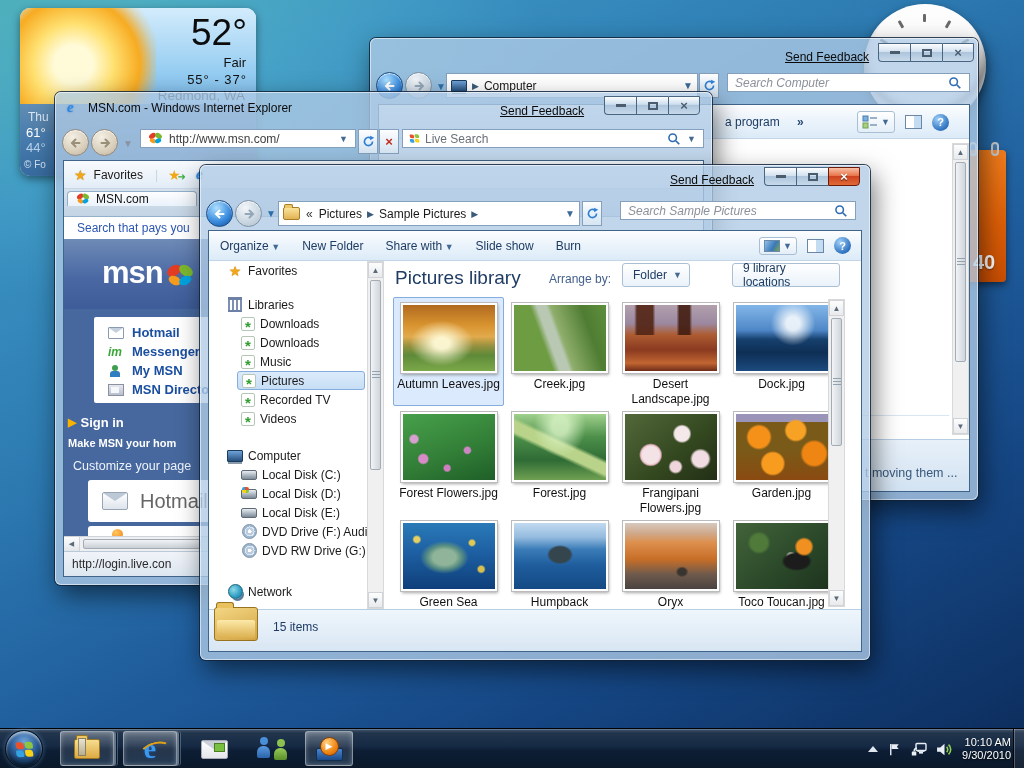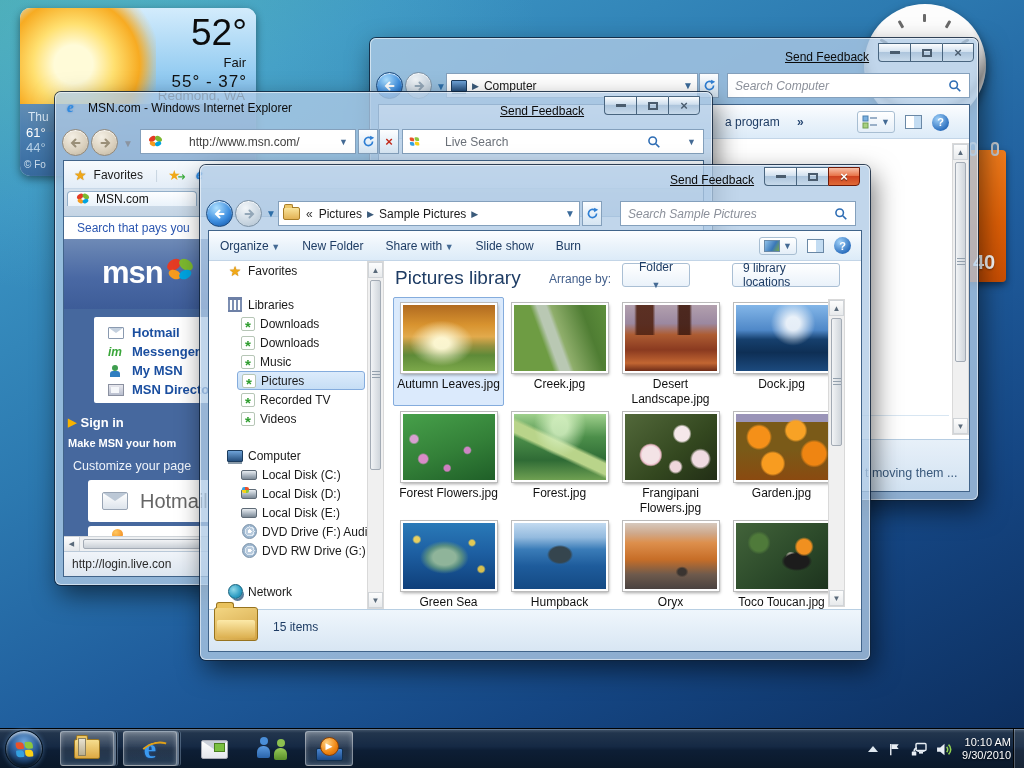--- a/index.html
+++ b/index.html
@@ -32,21 +32,21 @@
   .nav-circle { width:27px; height:27px; border-radius:50%; display:flex; align-items:center; justify-content:center;
     border:1px solid #1c4a7e; background:radial-gradient(circle at 38% 28%, #aee0ff, #3f8fe0 55%, #1b62b4 85%); box-shadow:inset 0 1px 1px rgba(255,255,255,0.8); }
   .nav-circle.disabled { border-color:#7d92a5; background:radial-gradient(circle at 38% 28%, #f2f6f9, #c9d6e1 60%, #aebfcd); }
   .nav-circle.beige { border-color:#93897a; background:radial-gradient(circle at 38% 28%, #f4efe4, #d9cfbc 60%, #bdb29c); }
   .nav-caret { font-size:10px; color:#2d6ea8; margin-left:2px; }
 
   .bcrumb { background:#fff; border:1px solid #84a0bc; height:25px; display:flex; align-items:center; font-size:12px; color:#1a1a1a; padding:0 4px; position:absolute; }
   .bcrumb .sep { color:#3a5a7a; font-size:9px; margin:0 5px; }
   .bcrumb .tail { margin-left:auto; color:#3a6a9a; font-size:10px; padding-left:6px; }
   .toolbtn { height:25px; width:20px; border:1px solid #84a0bc; background:linear-gradient(#fdfeff,#e7f0f8 50%,#d6e5f2); display:flex; align-items:center; justify-content:center; position:absolute; }
-  .searchbox { background:#fff; border:1px solid #84a0bc; height:25px; display:flex; align-items:center; font-size:12px; padding:0 7px; position:absolute;gap:20px; }
+  .searchbox { background:#fff; border:1px solid #84a0bc; height:19px; display:flex; align-items:center; font-size:12px; padding:0 7px; position:absolute; }
   .searchbox .ph { color:#8b909a; font-style:italic; flex:1; white-space:nowrap; overflow:hidden; }
 
   .client { position:absolute; left:8px; right:8px; bottom:8px; background:#fff; border:1px solid #41648a; overflow:hidden; }
   .cmdbar { position:absolute; left:0; right:0; top:0; background:linear-gradient(#fcfdff,#ecf4fb 45%,#dcebf8); border-bottom:1px solid #c3d5e7; display:flex; align-items:center; font-size:12px; color:#1e3c64; }
   .cmd { padding:0 11px; white-space:nowrap; }
   .caret { font-size:9px; color:#446a94; }
   .cmd-icons { margin-left:auto; display:flex; align-items:center; gap:10px; padding-right:10px; }
   .help-ic { width:17px; height:17px; border-radius:50%; background:radial-gradient(circle at 35% 30%,#9fd0f8,#2f72c0 70%,#1a4e92); color:#fff; font-size:11px; font-weight:bold; display:flex; align-items:center; justify-content:center; }
   .pane-ic { width:17px; height:14px; border:1px solid #6a88a6; background:linear-gradient(90deg,#fff 55%,#c3dcf2 55%); }
   .views-btn { display:flex; align-items:center; gap:3px; border:1px solid #a8bed2; border-radius:3px; padding:2px 4px; background:linear-gradient(#fff,#e4eef8); }
@@ -84,21 +84,21 @@
   .butterfly { flex:none; }
 
   
   .gadget-weather { position:absolute; left:20px; top:8px; width:236px; height:168px; border-radius:10px; overflow:hidden;
     box-shadow:0 3px 8px rgba(0,0,0,0.45), inset 0 0 0 1px rgba(255,255,255,0.65); }
   .gw-top { position:absolute; left:0; top:0; right:0; height:96px; background:linear-gradient(#d3ecfc,#93cbf1 70%,#7cbbea); }
   .gw-sun { position:absolute; left:-14px; top:-6px; width:150px; height:130px;
     background:radial-gradient(circle at 45% 48%, #fffbd8 0 18%, #ffe070 38%, #f7ab22 62%, rgba(247,171,34,0.25) 75%, transparent 82%); }
   .gw-temp { position:absolute; right:9px; top:4px; font-size:37px; color:#0c0c0c; }
   .gw-cond { position:absolute; right:10px; top:47px; font-size:13px; color:#111; }
-  .gw-range { position:absolute; right:9px; top:64px; font-size:17px; color:#111; letter-spacing:1px; }
+  .gw-range { position:absolute; right:9px; top:64px; font-size:13px; color:#111; letter-spacing:1px; }
   .gw-loc { position:absolute; right:11px; top:80px; font-size:13.5px; color:#111; }
   .gw-fc { position:absolute; left:0; top:96px; right:0; bottom:0; background:linear-gradient(rgba(88,139,188,0.95), rgba(54,103,156,0.95)); }
   .gw-day { position:absolute; left:8px; top:6px; font-size:12px; color:#d8e8f6; }
   .gw-hi { position:absolute; left:6px; top:21px; font-size:13px; color:#ffffff; }
   .gw-lo { position:absolute; left:6px; top:36px; font-size:13px; color:#b9d4ea; }
   .gw-cr { position:absolute; left:4px; top:55px; font-size:10px; color:#cfe0f0; }
 
   .gadget-clock { position:absolute; left:864px; top:4px; width:122px; height:122px; border-radius:50%;
     background:radial-gradient(circle at 50% 38%, #fdfdfd 0 52%, #ececec 58%, #b9b9b9 64%, #e6e6e6 70%, #8b8b8b 82%, #c9c9c9 92%, #707070 100%);
     box-shadow:0 4px 10px rgba(0,0,0,0.5); }
@@ -132,21 +132,21 @@
   #win-ie .navrow { position:absolute; left:0; top:32px; right:0; height:36px; }
   #win-ie .client { top:68px; }
   .ie-e-sm { font-size:15px; font-weight:bold; color:#2e8ae0; font-family:"Liberation Serif",serif; font-style:italic; text-shadow:0 0 2px rgba(40,110,200,0.7); line-height:1; }
   #ie-favbar { position:absolute; left:0; right:0; top:0; height:28px; background:linear-gradient(#f7fafd,#e3edf7); border-bottom:1px solid #c8d8e8; display:flex; align-items:center; font-size:12px; color:#1a1a1a; }
   #ie-tabrow { position:absolute; left:0; right:0; top:28px; height:28px; background:linear-gradient(#d6e2ee,#c4d4e4); border-bottom:1px solid #93afc9; }
   #ie-tab { position:absolute; left:3px; top:2px; width:130px; height:15px; background:linear-gradient(#fdfeff,#eaf2fa); border:1px solid #93afc9; border-bottom:none; border-radius:4px 4px 0 0; display:flex; align-items:center; gap:6px; padding:0 8px; font-size:12px; color:#111; }
   #msn-page { position:absolute; left:0; right:0; top:56px; bottom:25px; background:#46689e; overflow:hidden; }
   #msn-promo { position:absolute; left:0; right:0; top:0; height:22px; background:#fff; }
   #msn-promo span { position:absolute; left:13px; top:4px; font-size:12px; color:#2b56b0; }
   #msn-logo-panel { position:absolute; left:0; right:0; top:22px; height:70px; background:linear-gradient(#6e8ab6,#4a69a4 55%,#3d5c98); }
-  #msn-logo { position:absolute; left:38px; top:16px; display:flex; align-items:flex-start; gap:2px; color:#fff; font-size:31px; font-weight:bold; letter-spacing:-1px; }
+  #msn-logo { position:absolute; left:38px; top:16px; display:flex; align-items:flex-end; gap:2px; color:#fff; font-size:31px; font-weight:bold; letter-spacing:-1px; }
   #msn-links-panel { position:absolute; left:30px; width:330px; top:100px; height:86px; background:#fff; border-radius:2px; }
   .msn-link { display:flex; align-items:center; gap:8px; height:19px; padding-left:14px; font-size:13px; font-weight:bold; color:#1b4fa0; }
   .mi { width:16px; height:12px; flex:none; position:relative; }
   .mi-env { background:#fff; border:1px solid #8a9ab0; border-radius:1px; }
   .mi-env::before { content:''; position:absolute; left:0; top:0; border-left:7px solid transparent; border-right:7px solid transparent; border-top:5px solid #c4d0de; }
   .mi-im { border:none; color:#3aa63a; font-weight:bold; font-size:12px; font-style:italic; line-height:12px; }
   .mi-person::before { content:''; position:absolute; left:4px; top:0; width:6px; height:6px; border-radius:50%; background:#3f9e4f; }
   .mi-person::after { content:''; position:absolute; left:2px; top:6px; width:10px; height:6px; border-radius:3px 3px 0 0; background:#2f7ec0; }
   .mi-dir { background:linear-gradient(#e8e8ee,#b8bece); border:1px solid #8a90a0; }
   .mi-dir::before { content:''; position:absolute; left:2px; top:2px; width:8px; height:6px; background:#f5f7fa; }
@@ -178,21 +178,21 @@
   .sb-item { display:flex; align-items:center; gap:5px; height:19px; padding-left:18px; white-space:nowrap; }
   .sb-item.child { padding-left:32px; }
   .sb-item.selected { background:linear-gradient(#dcebfb,#c6def5); border:1px solid #84acdd; border-radius:3px; margin-left:28px; margin-right:2px; padding-left:4px; }
   .sb-gap { height:15px; }
   .sb-gap.g2 { height:18px; } .sb-gap.g3 { height:22px; }
   #pics-sscroll { left:158px; top:30px; bottom:42px; }
   #pics-content { position:absolute; left:176px; right:16px; top:30px; bottom:42px; background:#fff; overflow:hidden; }
   #lib-header { position:absolute; left:0; right:0; top:0; height:36px; }
   #lib-title { position:absolute; left:10px; top:6px; font-size:19px; color:#1e3c64; }
   #lib-arrange-label { position:absolute; left:164px; top:11px; font-size:12px; color:#44608c; }
-  .hdr-btn { position:absolute; top:2px; height:24px; border:1px solid #aabfd4; border-radius:3px; background:linear-gradient(#ffffff,#eaf2fa); font-size:12px; color:#1e3c64; display:flex; align-items:center; justify-content:center; gap:6px; padding:0 10px;flex-direction:column; }
+  .hdr-btn { position:absolute; top:2px; height:24px; border:1px solid #aabfd4; border-radius:3px; background:linear-gradient(#ffffff,#eaf2fa); font-size:12px; color:#1e3c64; display:flex; align-items:center; justify-content:flex-start; gap:6px; padding:0 10px; }
   #lib-arrange-btn { left:237px; width:68px; }
   #lib-loc-btn { left:347px; width:108px; }
   #pics-grid { position:absolute; left:8px; top:36px; display:grid; grid-template-columns:repeat(4,111px); grid-auto-rows:109px; }
   .tile { position:relative; padding-top:5px; border:1px solid transparent; border-radius:2px; }
   .tile.selected { background:#dbeafc; border-color:#84acdd; }
   .thumb { width:96px; height:70px; margin:0 auto; border:2px solid #fff; outline:1px solid #bbb; box-shadow:1px 2px 3px rgba(0,0,0,0.35); }
   .tile-label { margin-top:4px; text-align:center; font-size:12px; line-height:15px; color:#111; }
   #pics-cscroll { right:0; top:38px; bottom:2px; }
   #pics-status { position:absolute; left:0; right:0; bottom:0; height:42px; background:linear-gradient(#eff6fc,#d8e6f3); border-top:1px solid #b8cfe3; }
   #pics-status .folder-big { position:absolute; left:5px; top:-3px; }

